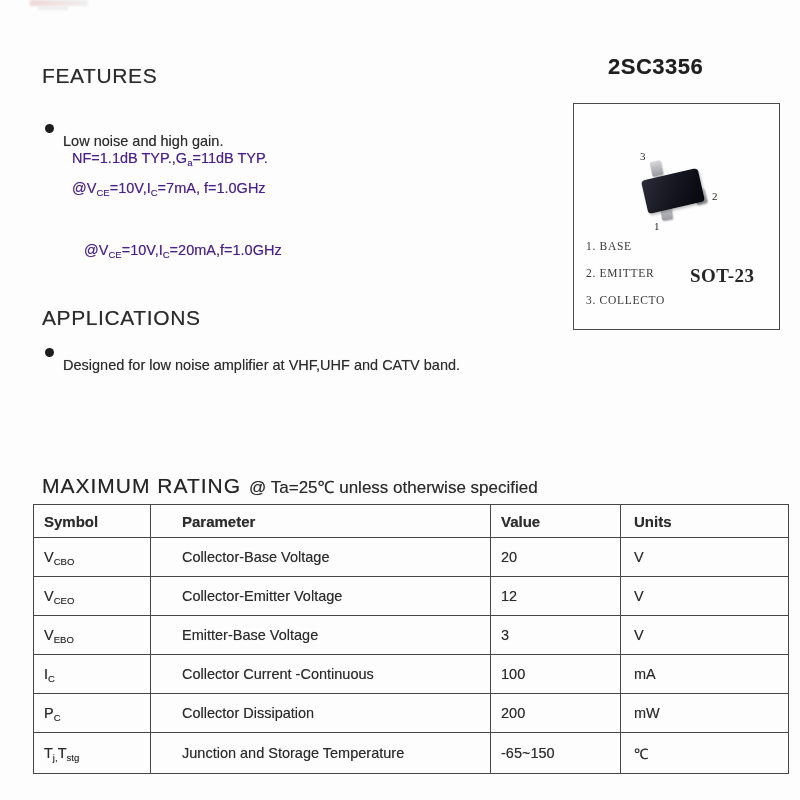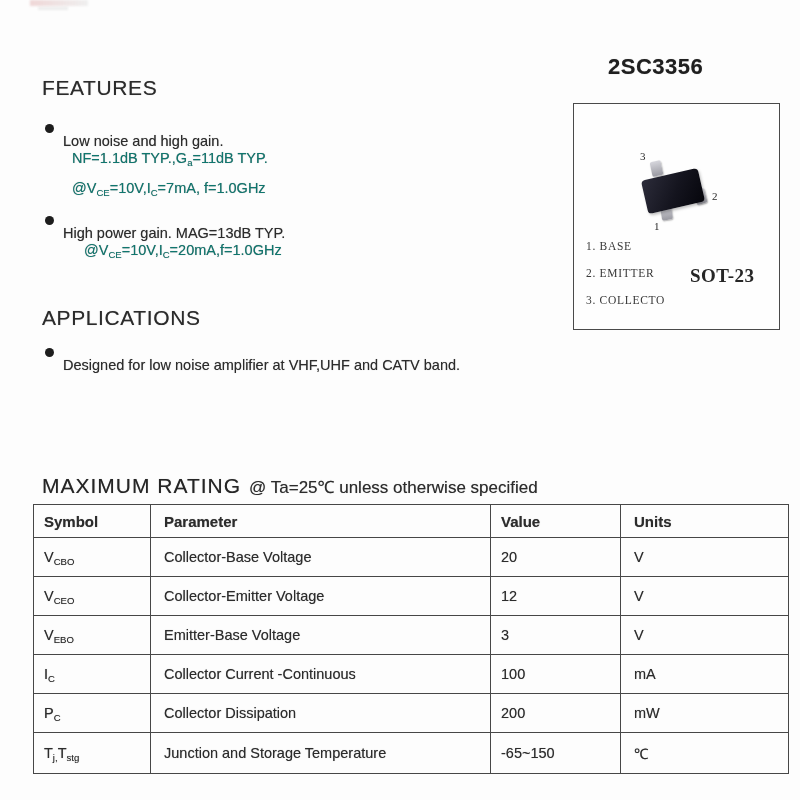--- a/index.html
+++ b/index.html
@@ -25,21 +25,21 @@
   .logo-smudge{position:absolute;left:30px;top:0;width:58px;height:6px;
     background:linear-gradient(90deg, rgba(190,80,80,.22), rgba(160,160,160,.14));
     filter:blur(1px);}
   .logo-smudge2{position:absolute;left:38px;top:7px;width:30px;height:3px;
     background:rgba(150,150,150,.16);filter:blur(1px);}
 
   .section-title{
     position:absolute;left:42px;
     font-size:21px;letter-spacing:.6px;color:#2b2b2b;font-weight:400;
   }
-  #features-title{top:76px;}
+  #features-title{top:64px;}
   #applications-title{top:306px;}
 
   .part-number{
     position:absolute;left:608px;top:54px;
     font-size:22px;font-weight:bold;letter-spacing:.5px;color:#1f1f1f;
   }
 
   
   .pkg-box{
     position:absolute;left:573px;top:103px;width:207px;height:227px;
@@ -77,21 +77,21 @@
     letter-spacing:.5px;color:#262626;
   }
 
   
   .bullet-row{position:absolute;display:flex;align-items:flex-start;flex-direction:column;}
   .bullet-dot{
     width:9px;height:9px;border-radius:50%;background:#1d1d1d;
     margin-top:4px;flex:0 0 9px;
   }
   .bullet-text{margin-left:18px;font-size:14.5px;color:#2c2c2c;}
-  .sub-line{position:absolute;left:72px;font-size:14.5px;color:#0f766e;}
+  .sub-line{position:absolute;left:72px;font-size:14.5px;color:#4c1d95;}
   sub{font-size:.66em;line-height:0;position:relative;top:.28em;vertical-align:baseline;}
 
   #feat-b1{left:45px;top:120px;}
   #feat-l2{top:150px;}
   #feat-l3{top:180px;}
   #feat-b2{left:45px;top:212px;}
   #feat-l5{top:242px;margin-left:12px;}
   #app-b1{left:45px;top:344px;}
 
   
@@ -111,21 +111,21 @@
   table.rating th{
     height:33px;text-align:left;font-size:15px;font-weight:bold;
   }
   table.rating td{height:39px;font-size:14.5px;}
   table.rating tr:last-child td{height:41px;}
   .col-symbol{width:117px;}
   .col-param{width:340px;}
   .col-value{width:130px;}
   .col-units{width:168px;}
   th.c-sym, td.c-sym{padding-left:10px;font-size:15px;}
-  th.c-par, td.c-par{padding-left:13px;}
+  th.c-par, td.c-par{padding-left:31px;}
   th.c-val, td.c-val{padding-left:10px;}
   th.c-uni, td.c-uni{padding-left:13px;}
 </style>
 </head>
 <body>
 
 <div class="canvas">
 
   <div class="logo-smudge"></div>
   <div class="logo-smudge2"></div>
@@ -151,24 +151,20 @@
     <div class="sot-label">SOT-23</div>
   </div>
 
   <div class="bullet-row scan" id="feat-b1">
     <span class="bullet-dot"></span>
     <span class="bullet-text">Low noise and high gain.</span>
   </div>
   <div class="sub-line scan" id="feat-l2"><span>NF=1.1dB TYP.,G</span><sub>a</sub><span>=11dB TYP.</span></div>
   <div class="sub-line scan" id="feat-l3"><span>@V</span><sub>CE</sub><span>=10V,I</span><sub>C</sub><span>=7mA, f=1.0GHz</span></div>
 
-  <div class="bullet-row scan" id="feat-b2">
-    <span class="bullet-dot"></span>
-    <span class="bullet-text">High power gain. MAG=13dB TYP.</span>
-  </div>
   <div class="sub-line scan" id="feat-l5"><span>@V</span><sub>CE</sub><span>=10V,I</span><sub>C</sub><span>=20mA,f=1.0GHz</span></div>
 
   <h2 class="section-title scan" id="applications-title">APPLICATIONS</h2>
 
   <div class="bullet-row scan" id="app-b1">
     <span class="bullet-dot"></span>
     <span class="bullet-text">Designed for low noise amplifier at VHF,UHF and CATV band.</span>
   </div>
 
   <div class="mr-head">

